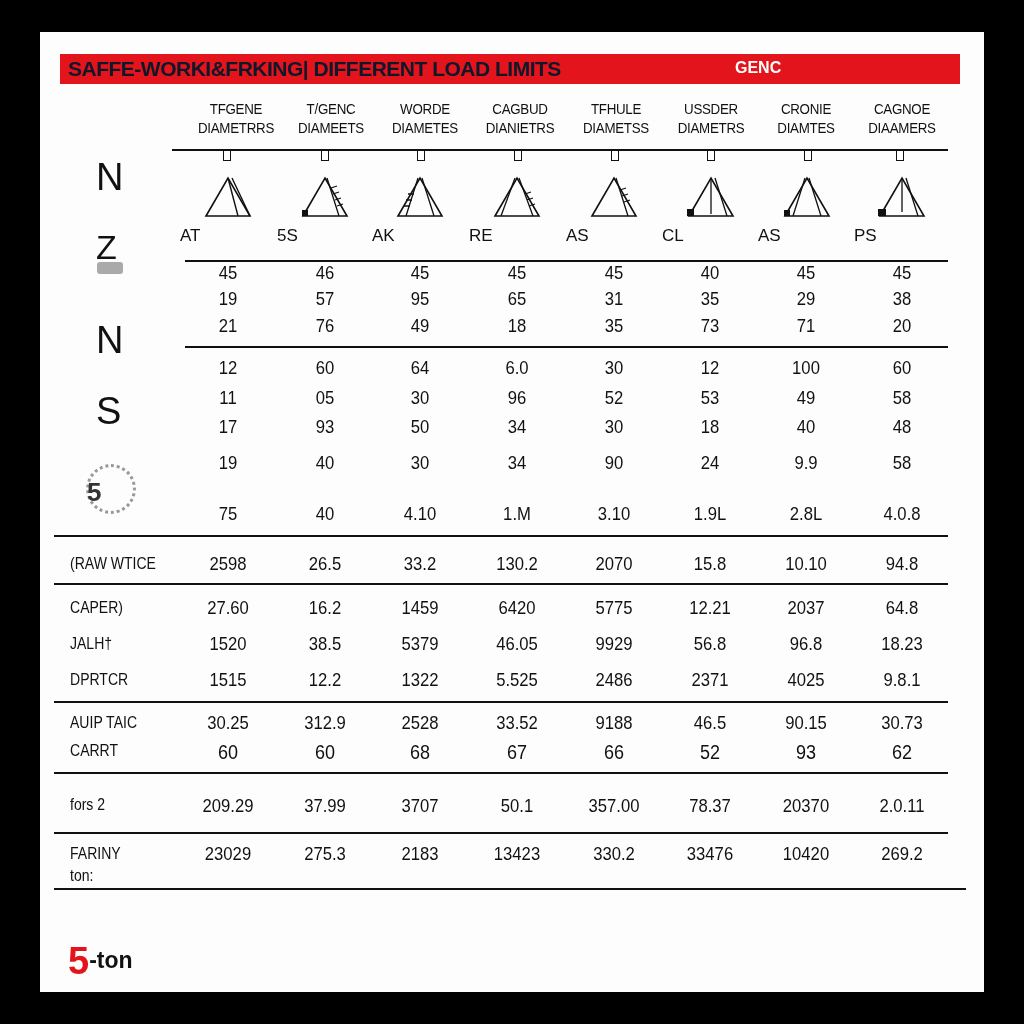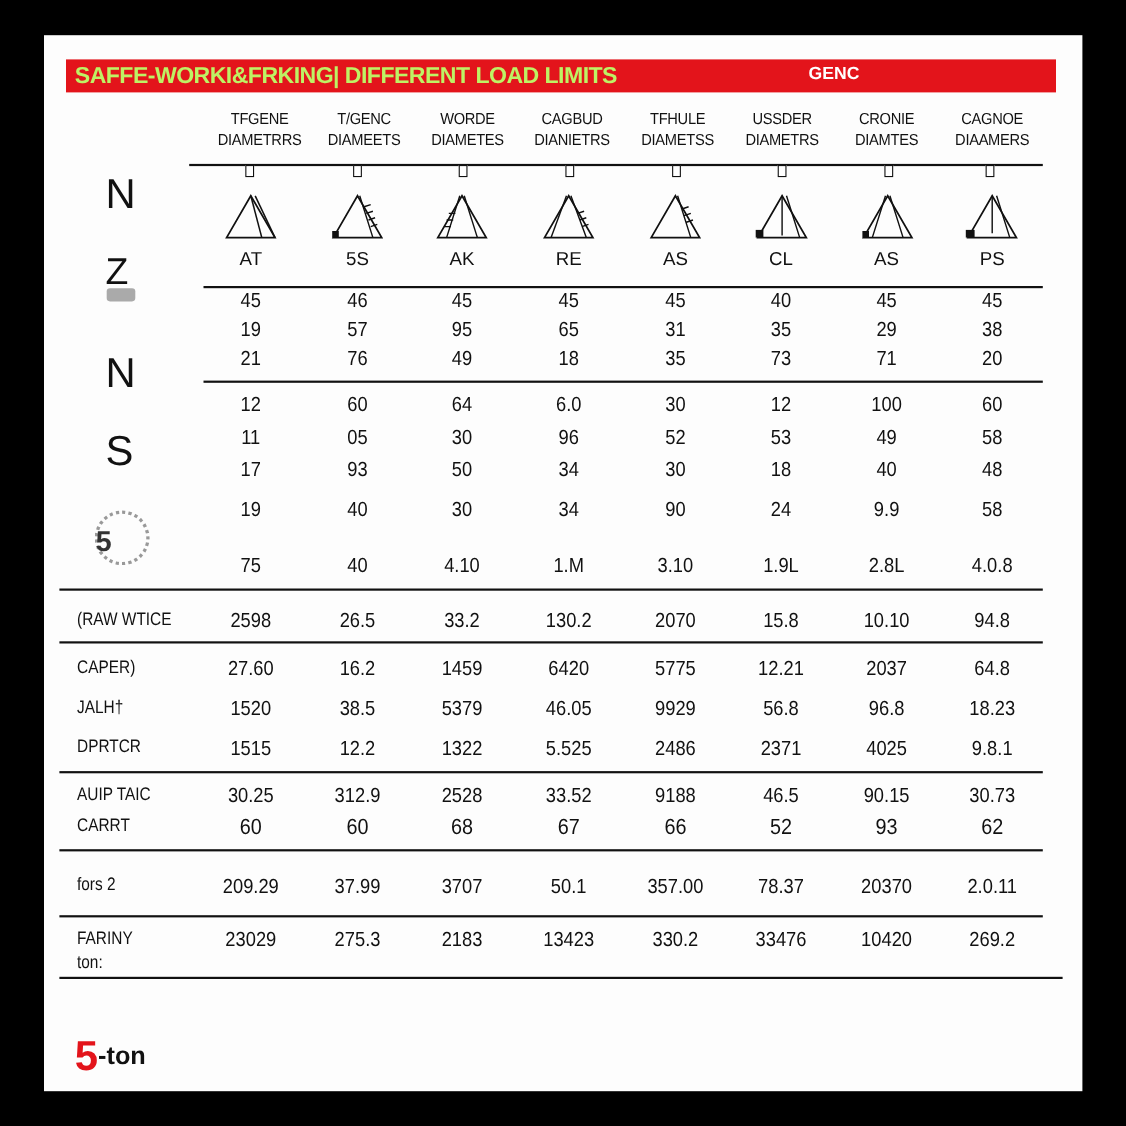--- a/index.html
+++ b/index.html
@@ -1,28 +1,28 @@
 <!DOCTYPE html>
 <html><head>
 <meta charset="utf-8">
 <style>
   html, body { margin:0; padding:0; }
   body { width:1024px; height:1024px; background:#000; position:relative; overflow:hidden;
          font-family:"Liberation Sans", sans-serif; color:#111; }
   .sheet { position:absolute; left:40px; top:32px; width:944px; height:960px; background:#fdfdfd; }
   .title-bar { position:absolute; left:20px; top:22px; width:900px; height:30px; background:#e3141b;
                display:flex; align-items:center; }
-  .title-text { color:#bef264; font-weight:bold; font-size:21px; letter-spacing:-0.5px; margin-left:8px; white-space:nowrap; }
+  .title-text { color:#0f172a; font-weight:bold; font-size:21px; letter-spacing:-0.5px; margin-left:8px; white-space:nowrap; }
   .title-right { position:absolute; left:675px; top:5px; color:#fff; font-weight:bold; font-size:16px; }
   .col-head { position:absolute; top:68px; width:96px; text-align:center; font-size:14.5px; line-height:19px;
               letter-spacing:-0.3px; transform:scaleX(0.92); }
   .hline { position:absolute; height:2px; background:#111; }
   .tick { position:absolute; width:8px; height:11px; border:1.5px solid #111; box-sizing:border-box; background:#fff; }
   .tri { position:absolute; width:52px; height:44px; }
-  .code { position:absolute; width:96px; text-align:center; font-size:17px; }
+  .code { position:absolute; width:96px; font-size:17px; }
   .cell { position:absolute; width:96px; text-align:center; font-size:18.5px; transform:scaleX(0.9); }
   .rowlabel { position:absolute; left:30px; font-size:16.5px; transform:scaleX(0.85); transform-origin:left; white-space:nowrap; }
   .side-letter { position:absolute; font-size:38px; left:56px; font-weight:normal; }
   .badge { position:absolute; }
   .footer { position:absolute; left:28px; top:908px; font-weight:bold; font-size:23px; }
   .footer .five { color:#e3141b; font-size:38px; vertical-align:-6px; }
 </style>
 </head>
 <body>
 

